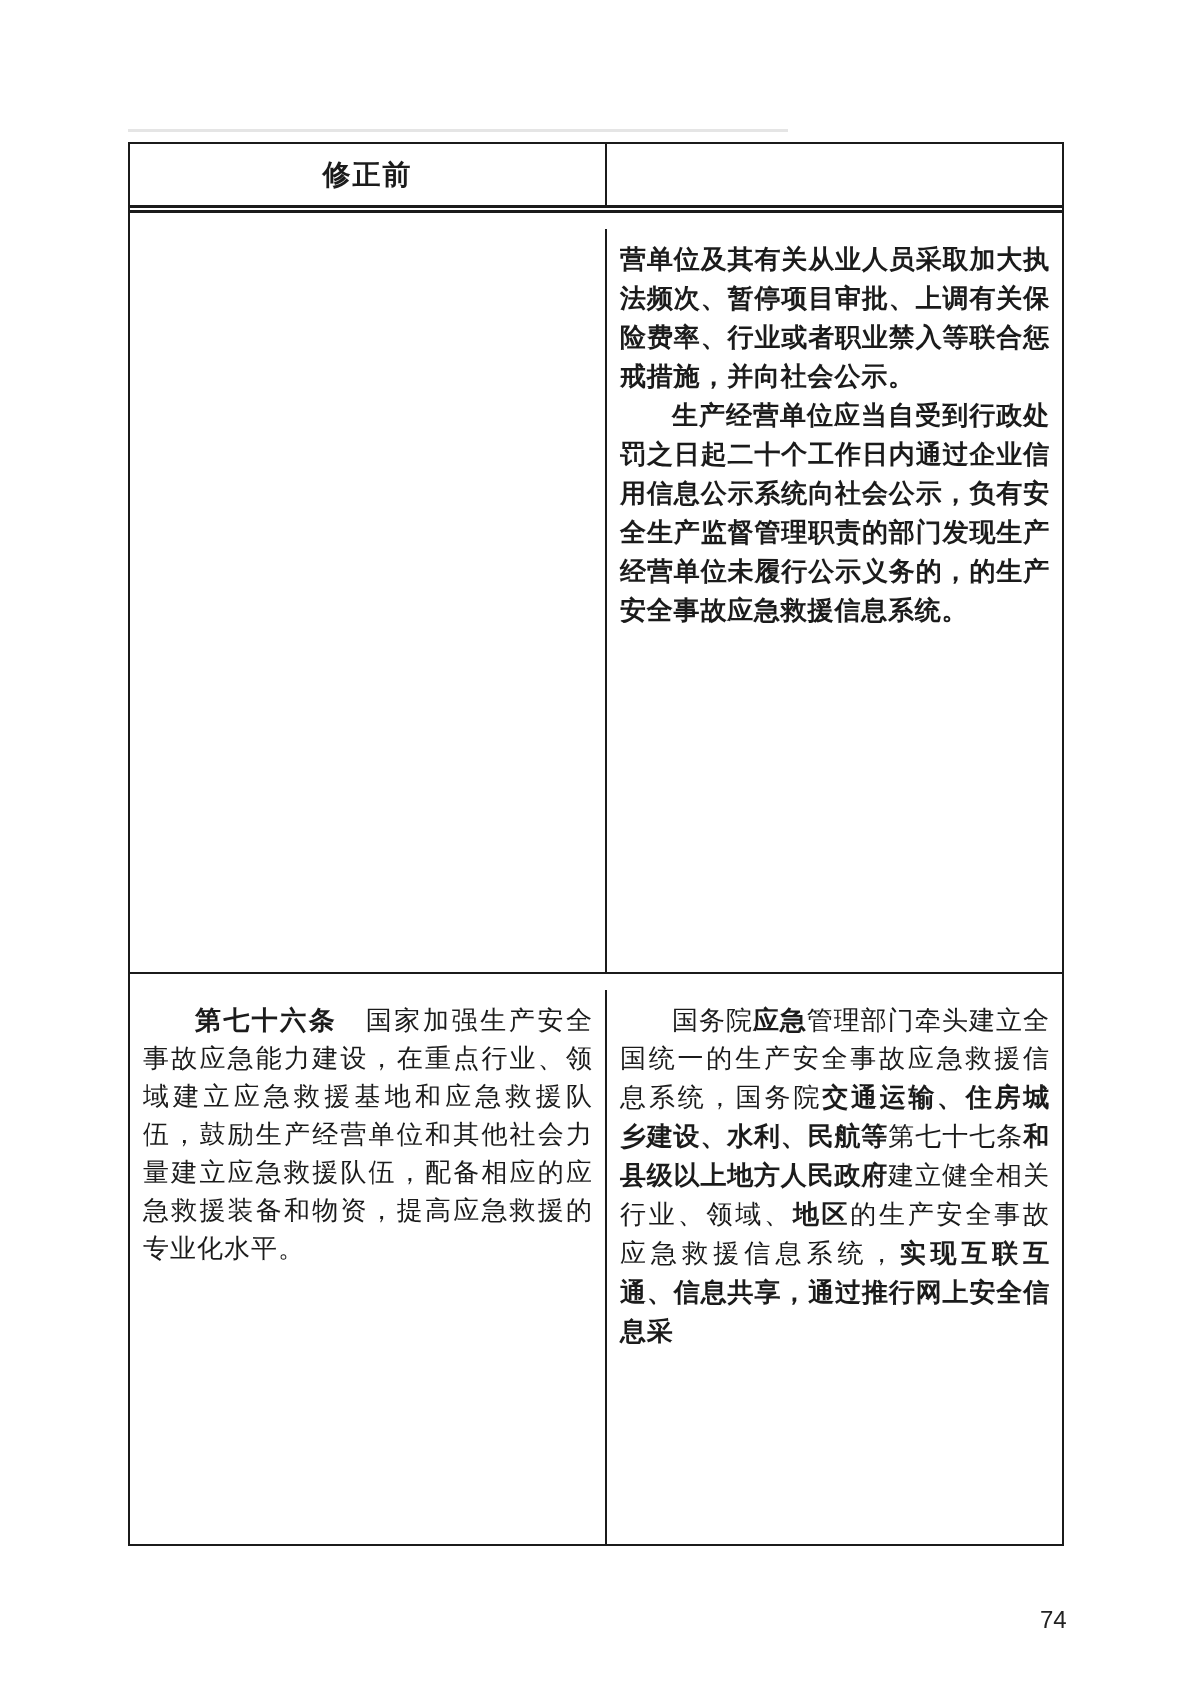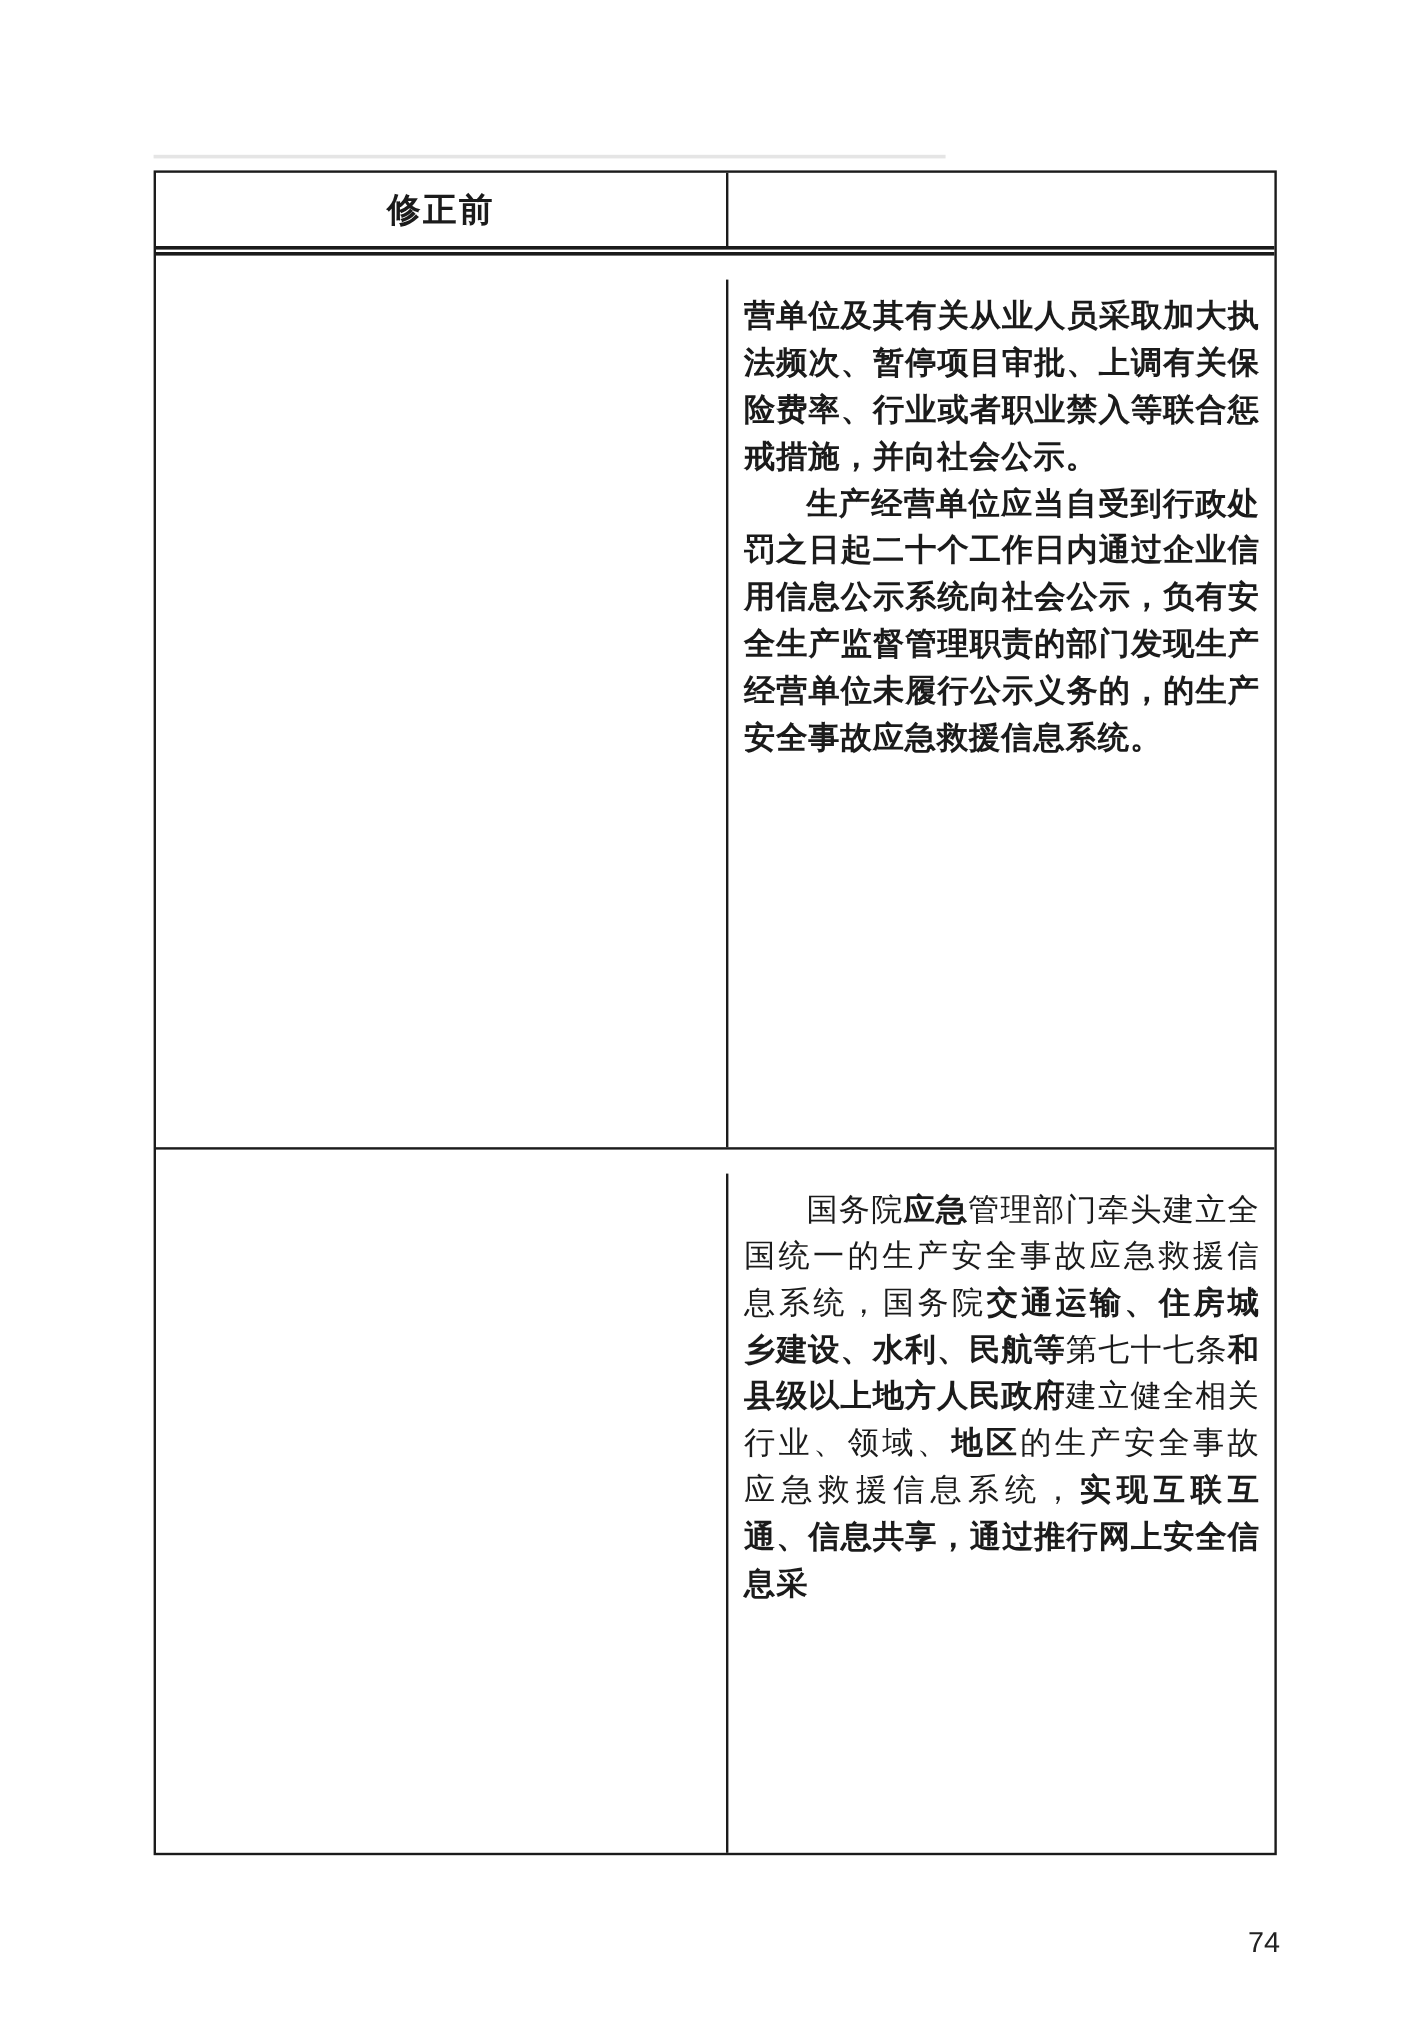--- a/index.html
+++ b/index.html
@@ -21,41 +21,41 @@
     position:absolute; left:128px; top:129px;
     width:660px; height:3px;
     background:var(--artifact); opacity:.55;
   }
   .cmp-table{
     position:absolute; left:128px; top:142px;
     width:936px; height:1404px;
     border:2px solid var(--ink);
     display:flex; flex-direction:column;
     background:var(--paper);
+    gap:16px;
   }
   .thead{
     display:flex;
     flex:0 0 69px;
     border-bottom:8px double var(--ink);
   }
   .th{
     display:flex; align-items:center; justify-content:center;
     font-family:"Liberation Sans","DejaVu Sans",sans-serif;
     font-weight:700; font-size:28px;
     letter-spacing:2px;
   }
   .col-left{ flex:0 0 477px; border-right:2px solid var(--ink); }
   .col-right{ flex:1 1 auto; }
   .trow{ display:flex; }
   .row-1{ flex:0 0 745px; border-bottom:2px solid var(--ink); }
   .row-2{ flex:1 1 auto; }
   .cell{
     overflow:hidden;
     padding:11px 12px 0 13px;
-    margin-top:20px;
   }
   .cell p.para{
     font-size:26px;
     line-height:38px;
     text-align:justify;
     color:var(--ink);
   }
   .cell p.indent{ text-indent:2em; }
   
   .cell .b{
@@ -92,20 +92,21 @@
     <div class="trow row-1">
       <div class="cell col-left"></div>
       <div class="cell col-right">
           <p class="para"><span class="b">营单位及其有关从业人员采取加大执法频次、暂停项目审批、上调有关保险费率、行业或者职业禁入等联合惩戒措施，并向社会公示。</span></p>
           <p class="para indent"><span class="b">生产经营单位应当自受到行政处罚之日起二十个工作日内通过企业信用信息公示系统向社会公示，负有安全生产监督管理职责的部门发现生产经营单位未履行公示义务的，的生产安全事故应急救援信息系统。</span></p>
         </div>
     </div>
 
     <div class="trow row-2">
       <div class="cell col-left">
+          <p class="para indent"><span class="b">第七十六条</span><span class="r">　国家加强生产安全事故应急能力建设，在重点行业、领域建立应急救援基地和应急救援队伍，鼓励生产经营单位和其他社会力量建立应急救援队伍，配备相应的应急救援装备和物资，提高应急救援的专业化水平。</span></p>
         </div>
       <div class="cell col-right">
           <p class="para indent"><span class="r">国务院</span><span class="b">应急</span><span class="r">管理部门牵头建立全国统一的生产安全事故应急救援信息系统，国务院</span><span class="b">交通运输、住房城乡建设、水利、民航等</span><span class="r">第七十七条</span><span class="b">和县级以上地方人民政府</span><span class="r">建立健全相关行业、领域、</span><span class="b">地区</span><span class="r">的生产安全事故应急救援信息系统，</span><span class="b">实现互联互通、信息共享，通过推行网上安全信息采</span></p>
         </div>
     </div>
 
   </div>
 
   <div class="page-number">74</div>
 

